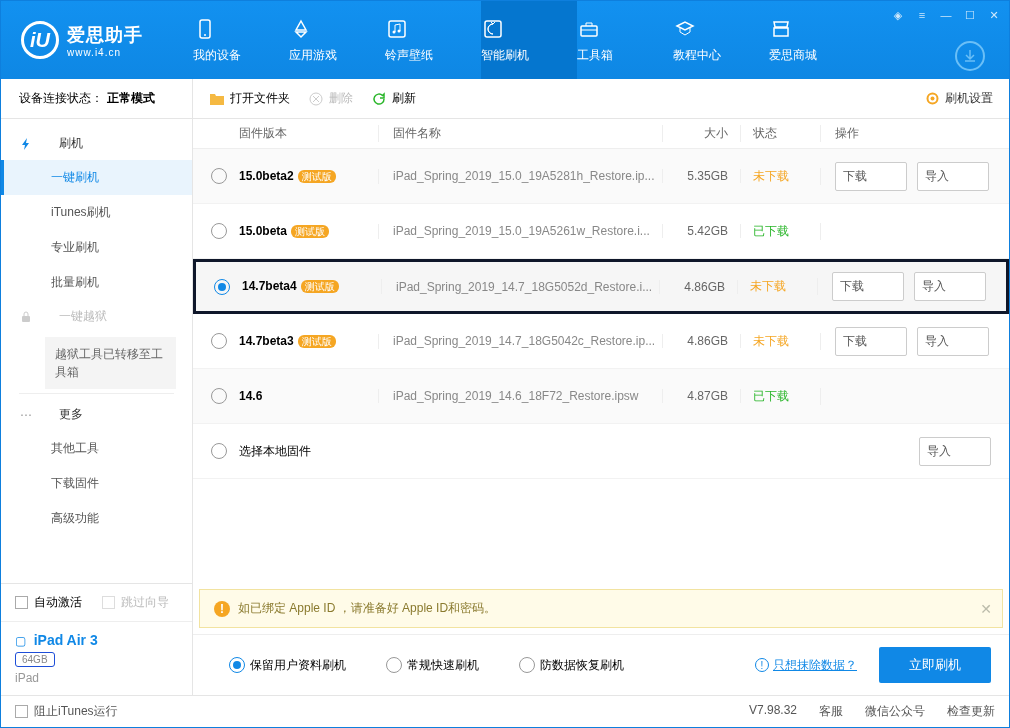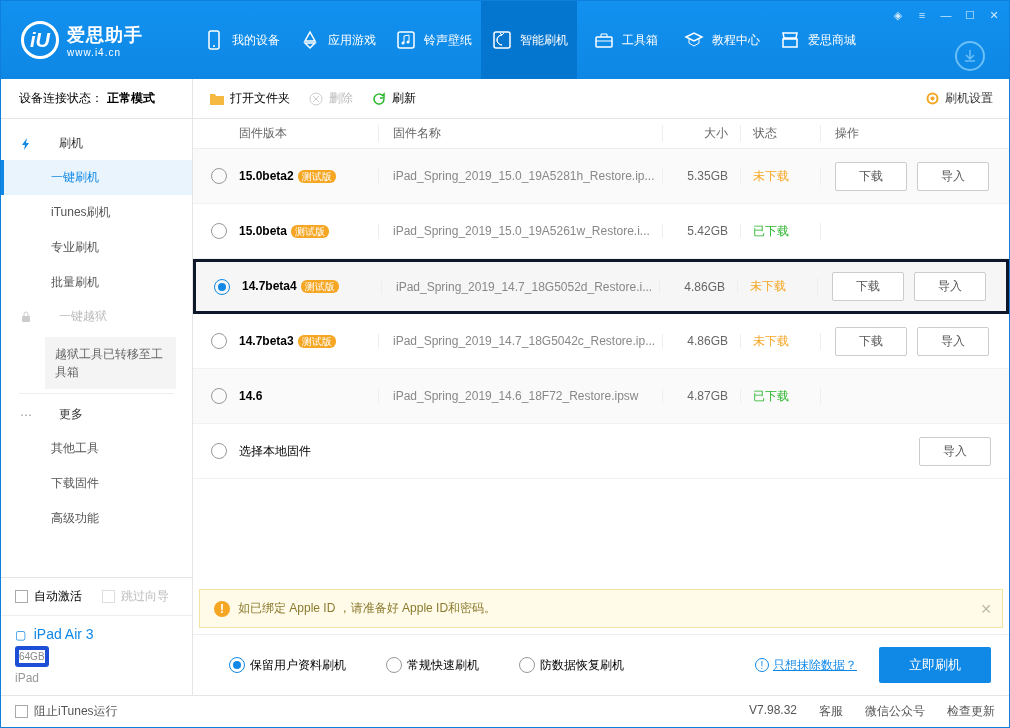--- a/index.html
+++ b/index.html
@@ -4,21 +4,21 @@
 <style>
 *{margin:0;padding:0;box-sizing:border-box;font-family:"Microsoft YaHei",sans-serif;font-size:12px}
 body{width:1010px;height:728px;border:1px solid #0e7fdd;background:#fff;display:flex;flex-direction:column;overflow:hidden}
 .titlebar{height:78px;background:linear-gradient(#1291f0,#0e87e4);display:flex;color:#fff;position:relative}
 .logo{width:192px;display:flex;align-items:center;padding-left:20px;gap:8px}
 .logo-circle{width:38px;height:38px;border:3px solid #fff;border-radius:50%;display:flex;align-items:center;justify-content:center;font-size:20px;font-weight:bold;font-style:italic}
 .logo-txt{display:flex;flex-direction:column}
 .logo-main{font-size:18px;font-weight:bold;letter-spacing:1px}
 .logo-sub{font-size:10px;letter-spacing:1px}
 .nav{display:flex;flex:1}
-.nav-item{width:96px;display:flex;flex-direction:row;align-items:center;justify-content:center;gap:6px;cursor:pointer}
+.nav-item{width:96px;display:flex;flex-direction:column;justify-content:center;gap:6px;cursor:pointer}
 .nav-item.active{background:#0576cf}
 .nav-ico{width:24px;height:24px;display:flex;align-items:center;justify-content:center}
 .win-controls{position:absolute;right:4px;top:4px;display:flex;gap:2px}
 .wc{width:22px;height:20px;display:flex;align-items:center;justify-content:center;color:#cfe8fb;cursor:pointer;font-size:11px}
 .dl-circle{position:absolute;right:24px;top:40px;width:30px;height:30px;border:2px solid #6abff7;border-radius:50%;display:flex;align-items:center;justify-content:center;color:#6abff7;cursor:pointer}
 .content{flex:1;display:flex;min-height:0}
 .sidebar{width:192px;border-right:1px solid #e5e5e5;display:flex;flex-direction:column}
 .conn-status{height:40px;border-bottom:1px solid #e5e5e5;display:flex;align-items:center;padding-left:18px;gap:4px}
 .conn-status b{font-weight:bold}
 .side-sec{padding:8px 0}
@@ -26,22 +26,22 @@
 .side-head .ico{width:14px;height:14px;display:flex;align-items:center;justify-content:center;color:#1088e6}
 .side-item{padding:9px 0 9px 50px;cursor:pointer;color:#555}
 .side-item.active{background:#e9f4fd;color:#1088e6;border-left:3px solid #1088e6;padding-left:47px}
 .side-box{margin:4px 16px 4px 44px;background:#f4f4f4;padding:8px 10px;color:#666;line-height:1.5}
 .side-sep{border-top:1px solid #eee;margin:4px 18px}
 .side-bottom{margin-top:auto;border-top:1px solid #e5e5e5}
 .chk-row{display:flex;align-items:center;padding:10px 14px;gap:6px;border-bottom:1px solid #eee}
 .chk{width:13px;height:13px;border:1px solid #aaa;background:#fff;display:inline-block}
 .dim-txt{color:#bbb}
 .device{padding:10px 14px}
-.dev-name{color:#1088e6;font-size:14px;font-weight:normal}
-.dev-cap{display:inline-block;border:4px solid #1d4ed8;border-radius:3px;padding:1px 0;font-size:10px;color:#888;margin-top:4px}
+.dev-name{color:#1088e6;font-size:14px;font-weight:bold}
+.dev-cap{display:inline-block;border:1px solid #1d4ed8;border-radius:3px;padding:1px 6px;font-size:10px;color:#888;margin-top:4px}
 .dev-sub{color:#999;margin-top:4px}
 .main{flex:1;display:flex;flex-direction:column;min-width:0}
 .toolbar{height:40px;border-bottom:1px solid #e5e5e5;display:flex;align-items:center;padding:0 16px;gap:18px}
 .tb-item{display:flex;align-items:center;gap:5px;cursor:pointer}
 .tb-ico{width:16px;height:16px;display:flex;align-items:center;justify-content:center}
 .tb-dim{color:#bbb}
 .tb-right{margin-left:auto;color:#333}
 .cols{height:30px;border-bottom:1px solid #eee;display:flex;align-items:center;color:#666}
 .c-radio{width:46px}
 .c-ver{width:140px;border-right:1px solid #eee;padding-right:8px}
@@ -53,21 +53,21 @@
 .row{height:55px;display:flex;align-items:center;border-bottom:1px solid #f2f2f2}
 .row.alt{background:#fafafa}
 .row.hl{border:3px solid #0f172a;background:#f6f6f6}
 .radio{width:16px;height:16px;border:1px solid #999;border-radius:50%;margin-left:18px;display:flex;align-items:center;justify-content:center;cursor:pointer}
 .radio.on::after{content:"";width:8px;height:8px;background:#1088e6;border-radius:50%}
 .radio.on{border-color:#1088e6}
 .badge{background:#f5a623;color:#fff;padding:1px 4px;border-radius:6px;font-size:10px;margin-left:4px}
 .fname{color:#888;white-space:nowrap;overflow:hidden;text-overflow:ellipsis}
 .st-no{color:#f5a623}
 .st-yes{color:#2ab62a}
-.btn{border:1px solid #ccc;background:#fff;padding:5px 16px;width:72px;text-align:center;cursor:pointer;border-radius:2px;color:#555}
+.btn{border:1px solid #ccc;background:#fff;padding:5px 7px;width:72px;text-align:left;cursor:pointer;border-radius:2px;color:#555}
 .ops{display:flex;gap:10px}
 .warn-bar{background:#fffbe8;border:1px solid #f2e3a0;margin:6px;padding:10px 14px;display:flex;align-items:center;gap:8px;color:#8a7a2e;position:relative}
 .warn-ico{width:16px;height:16px;border-radius:50%;background:#f5a623;color:#fff;display:flex;align-items:center;justify-content:center;font-weight:bold}
 .warn-x{position:absolute;right:10px;color:#bba;cursor:pointer;font-size:14px}
 .opt-bar{padding:12px 18px;display:flex;align-items:center;gap:22px;border-top:1px solid #eee}
 .opt{display:flex;align-items:center;gap:5px;cursor:pointer}
 .link{color:#1088e6;text-decoration:underline;cursor:pointer}
 .link-wrap{margin-left:auto;display:flex;align-items:center;gap:4px}
 .primary{background:#1088e6;color:#fff;border:none;padding:9px 30px;font-size:13px;cursor:pointer;border-radius:2px}
 .footer{height:32px;border-top:1px solid #e5e5e5;display:flex;align-items:center;padding:8px 14px;gap:16px;color:#555}

